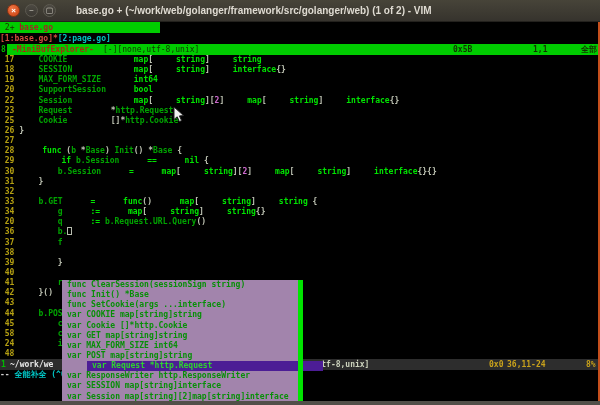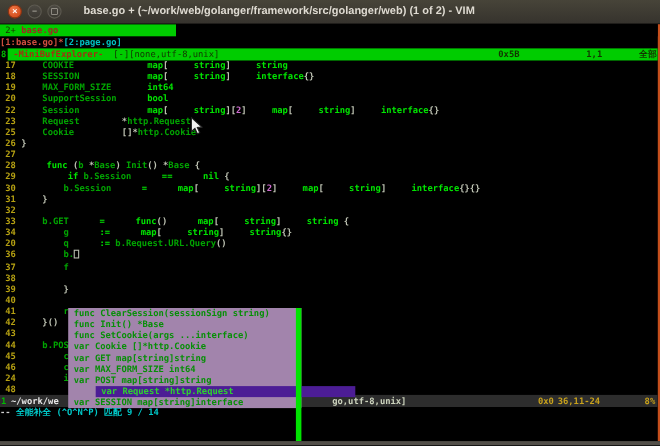--- a/index.html
+++ b/index.html
@@ -58,21 +58,21 @@
   .sl-path{left:10px;color:#e8e8e8;font-weight:bold;text-align:center;}
   .sl-fileinfo{left:302px;color:#ccd3bd;font-weight:bold;}
   .sl-hex{left:455px;color:#c9a21b;font-weight:bold;padding-left:34px;}
   .sl-pos{left:507px;color:#c9a21b;font-weight:bold;}
   .sl-scroll{left:586px;color:#c9a21b;font-weight:bold;}
   
   .cmdline{height:10px;line-height:10px;}
   .cmd-dash{color:#cfcfcf;font-weight:bold;}
   .cmd-msg{color:#00c8c8;font-weight:bold;}
   
-  .popup{position:absolute;left:62px;top:258px;width:212px;background:#a284ac;z-index:5;}
+  .popup{position:absolute;left:62px;top:258px;width:241px;background:#a284ac;z-index:5;}
   .pscroll{position:absolute;right:0;top:0;width:5px;height:121.8px;background:#00e400;}
   .pitem{height:10.15px;line-height:10.15px;font-size:8px;white-space:pre;
          padding-left:5px;width:231px;color:#078f07;font-weight:bold;overflow:hidden;}
   .pitem.sel{background:#4c1d95;color:#2fd32f;margin-left:25px;}
   
   .mouse{position:absolute;left:173px;top:106px;z-index:9;}
   
   .bottomstrip{position:absolute;left:0;right:0;bottom:0;height:4px;background:#524f49;}
 </style>
 </head>
@@ -133,47 +133,50 @@
         <div class="row"><span class="lnum">36</span><span class="c-n">        b.</span><span class="c-cur"></span></div>
         <div class="row"><span class="lnum">37</span><span class="c-n">        f</span></div>
         <div class="row"><span class="lnum">38</span></div>
         <div class="row"><span class="lnum">39</span><span class="c-p">        }</span></div>
         <div class="row"><span class="lnum">40</span></div>
         <div class="row"><span class="lnum">41</span><span class="c-n">        r</span></div>
         <div class="row"><span class="lnum">42</span><span class="c-p">    }()</span></div>
         <div class="row"><span class="lnum">43</span></div>
         <div class="row"><span class="lnum">44</span><span class="c-n">    b.POS</span></div>
         <div class="row"><span class="lnum">45</span><span class="c-n">        c</span></div>
-        <div class="row"><span class="lnum">46</span><span class="c-n">        c</span></div>
+        <div class="row"><span class="lnum">58</span><span class="c-n">        c</span></div>
         <div class="row"><span class="lnum">24</span><span class="c-n">        i</span></div>
         <div class="row"><span class="lnum">48</span></div>
       </div>
 
     <div class="statusline r8">
       <span class="sl-win">1</span>
       <span class="sl-path">~/work/we</span>
       <span class="sl-fileinfo">go,utf-8,unix]</span>
       <span class="sl-hex">0x0</span>
       <span class="sl-pos">36,11-24</span>
       <span class="sl-scroll">8%</span>
     </div>
 
     <div class="cmdline r8"><span class="cmd-dash">-- </span><span class="cmd-msg">全能补全 (^O^N^P) 匹配 9 / 14</span></div>
 
     <div class="popup">
       <div class="pscroll"></div>
     <div class="pitem">func ClearSession(sessionSign string)</div>
         <div class="pitem">func Init() *Base</div>
         <div class="pitem">func SetCookie(args ...interface)</div>
+        <div class="pitem">var COOKIE map[string]string</div>
         <div class="pitem">var Cookie []*http.Cookie</div>
         <div class="pitem">var GET map[string]string</div>
         <div class="pitem">var MAX_FORM_SIZE int64</div>
         <div class="pitem">var POST map[string]string</div>
         <div class="pitem sel">var Request *http.Request</div>
+        <div class="pitem">var ResponseWriter http.ResponseWriter</div>
         <div class="pitem">var SESSION map[string]interface</div>
+        <div class="pitem">var Session map[string][2]map[string]interface</div>
       </div>
 
   </div>
 
   <svg class="mouse" width="12" height="17" viewBox="0 0 12 17">
     <path d="M1,1 L1,13.5 L4.2,10.8 L6.4,15.6 L8.6,14.6 L6.4,9.9 L10.6,9.6 Z" fill="#f2f2f2" stroke="#222" stroke-width="1"></path>
   </svg>
 
   <div class="bottomstrip"></div>
 

